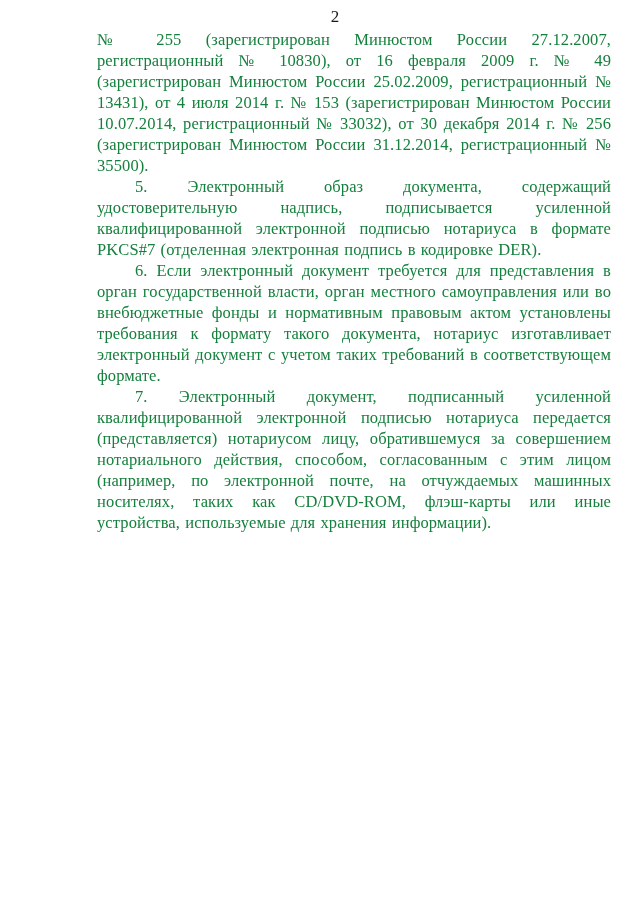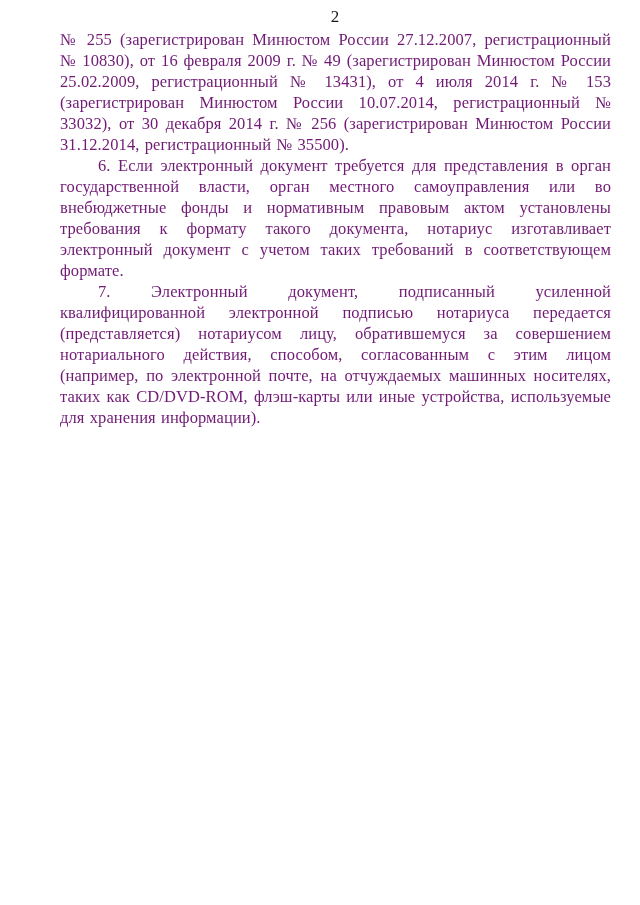--- a/index.html
+++ b/index.html
@@ -37,33 +37,35 @@
     left: 60px;
     width: 551px;
   }
 
   .para {
     font-size: 16.5px;
     line-height: 21px;
     text-align: justify;
     letter-spacing: 0.1px;
     word-spacing: 1px;
-    color: #701a75;
+    color: #15803d;
+    margin-left: 37px;
   }
 
   .para.indented {
     text-indent: 38px;
   }
 </style>
 </head>
 <body>
 
 <div class="page">
 
   <div class="page-number">2</div>
 
   <div class="text-block">
     <p class="para">№ 255 (зарегистрирован Минюстом России 27.12.2007, регистрационный № 10830), от 16 февраля 2009 г. № 49 (зарегистрирован Минюстом России 25.02.2009, регистрационный № 13431), от 4 июля 2014 г. № 153 (зарегистрирован Минюстом России 10.07.2014, регистрационный № 33032), от 30 декабря 2014 г. № 256 (зарегистрирован Минюстом России 31.12.2014, регистрационный № 35500).</p>
+    <p class="para indented">5. Электронный образ документа, содержащий удостоверительную надпись, подписывается усиленной квалифицированной электронной подписью нотариуса в формате PKCS#7 (отделенная электронная подпись в кодировке DER).</p>
     <p class="para indented">6. Если электронный документ требуется для представления в орган государственной власти, орган местного самоуправления или во внебюджетные фонды и нормативным правовым актом установлены требования к формату такого документа, нотариус изготавливает электронный документ с учетом таких требований в соответствующем формате.</p>
     <p class="para indented">7. Электронный документ, подписанный усиленной квалифицированной электронной подписью нотариуса передается (представляется) нотариусом лицу, обратившемуся за совершением нотариального действия, способом, согласованным с этим лицом (например, по электронной почте, на отчуждаемых машинных носителях, таких как CD/DVD-ROM, флэш-карты или иные устройства, используемые для хранения информации).</p>
   </div>
 
 </div>
 
 </body></html>

